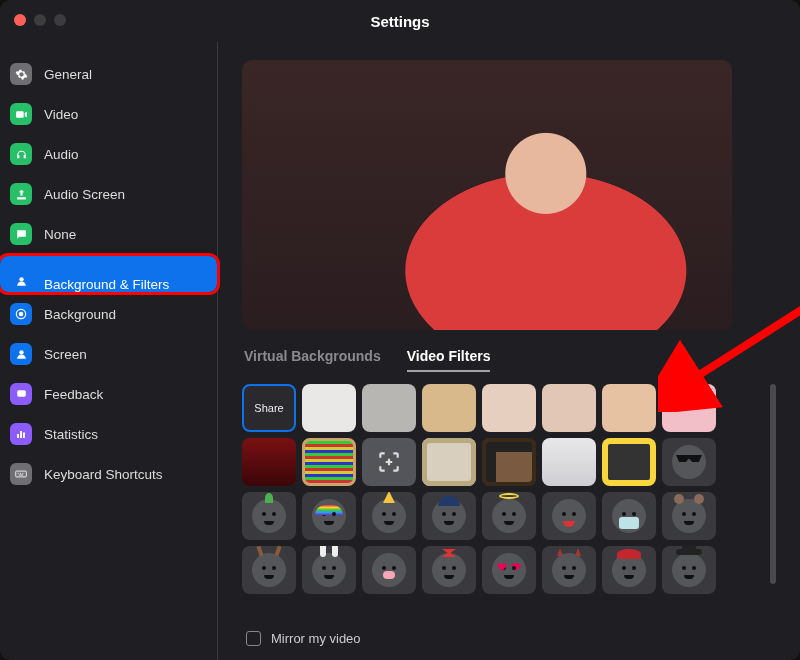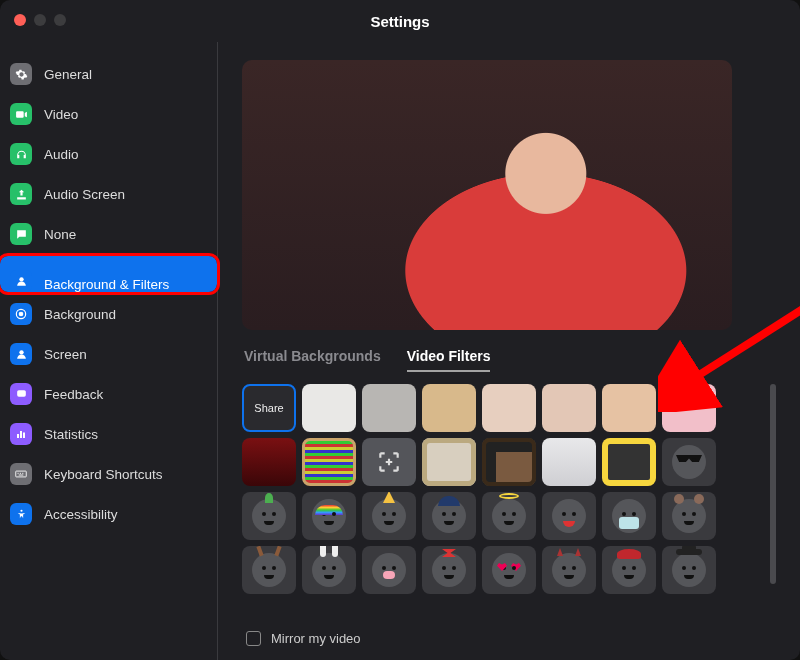--- a/index.html
+++ b/index.html
@@ -184,29 +184,20 @@
           <span class="nav-icon" style="background:#6e6e73">
             <svg viewBox="0 0 24 24" width="14" height="14" fill="#fff">
               <rect x="3" y="7" width="18" height="10" rx="1" fill="none" stroke="#fff" stroke-width="1.5"></rect>
               <rect x="6" y="10" width="2" height="1.5"></rect>
               <rect x="10" y="10" width="2" height="1.5"></rect>
               <rect x="14" y="10" width="2" height="1.5"></rect>
               <rect x="8" y="13" width="8" height="1.5"></rect>
             </svg>
           </span>
           <span>Keyboard Shortcuts</span>
-        </div>
-        <div class="nav-item">
-          <span class="nav-icon" style="background:#0e72ed">
-            <svg viewBox="0 0 24 24" width="13" height="13" fill="#fff">
-              <circle cx="12" cy="5" r="2"></circle>
-              <path d="M5 9l7 1 7-1-4 3v7l-2-4h-2l-2 4v-7z"></path>
-            </svg>
-          </span>
-          <span>Accessibility</span>
         </div>
       </nav>
 
     <main class="main">
       <div class="preview"></div>
 
       <div class="tabs">
         <div class="tab">Virtual Backgrounds</div>
         <div class="tab active">Video Filters</div>
       </div>

